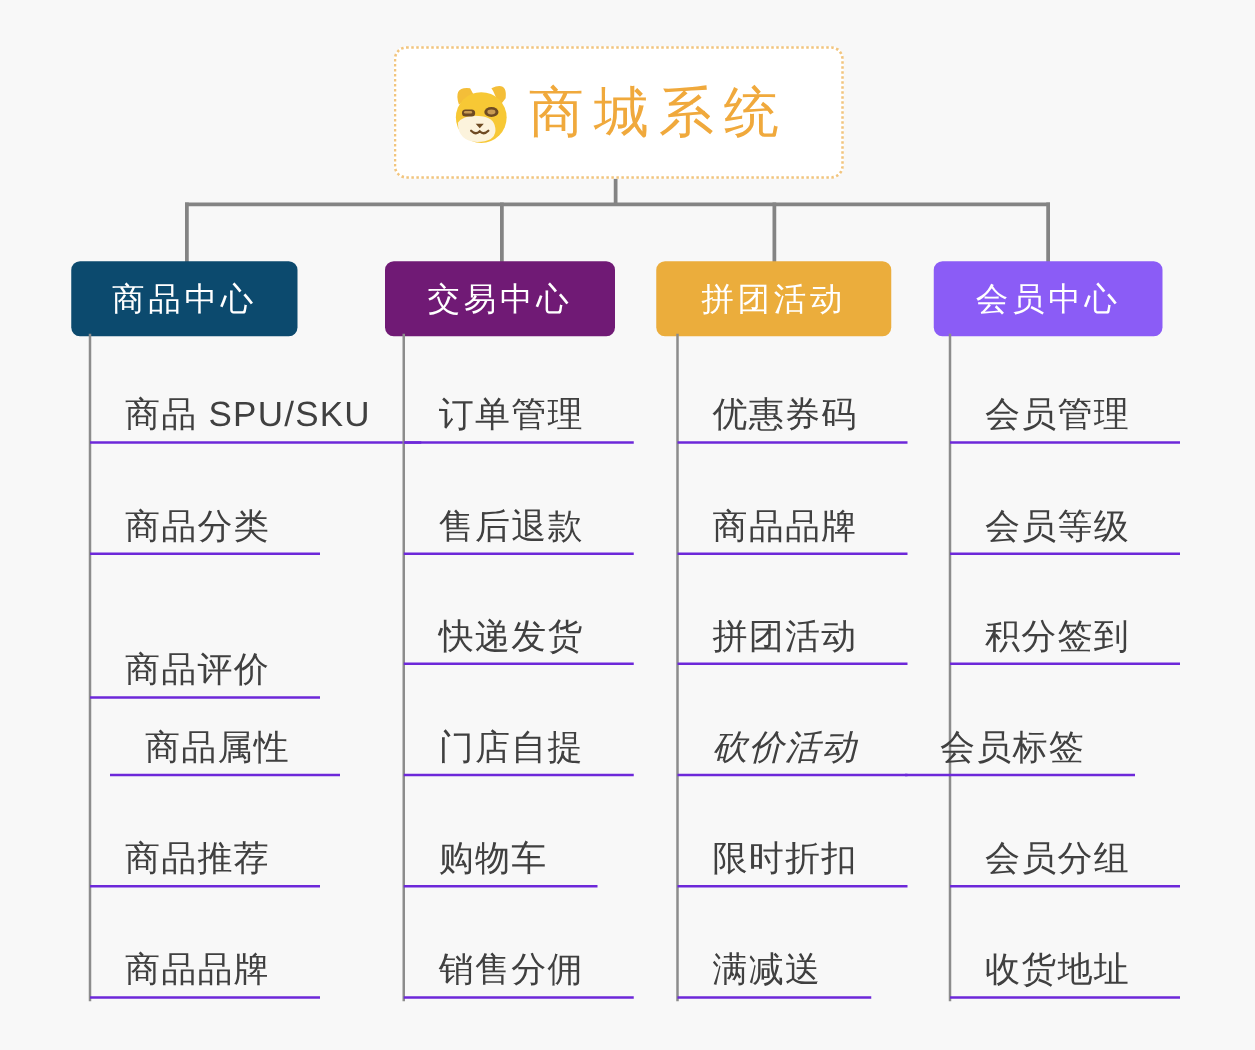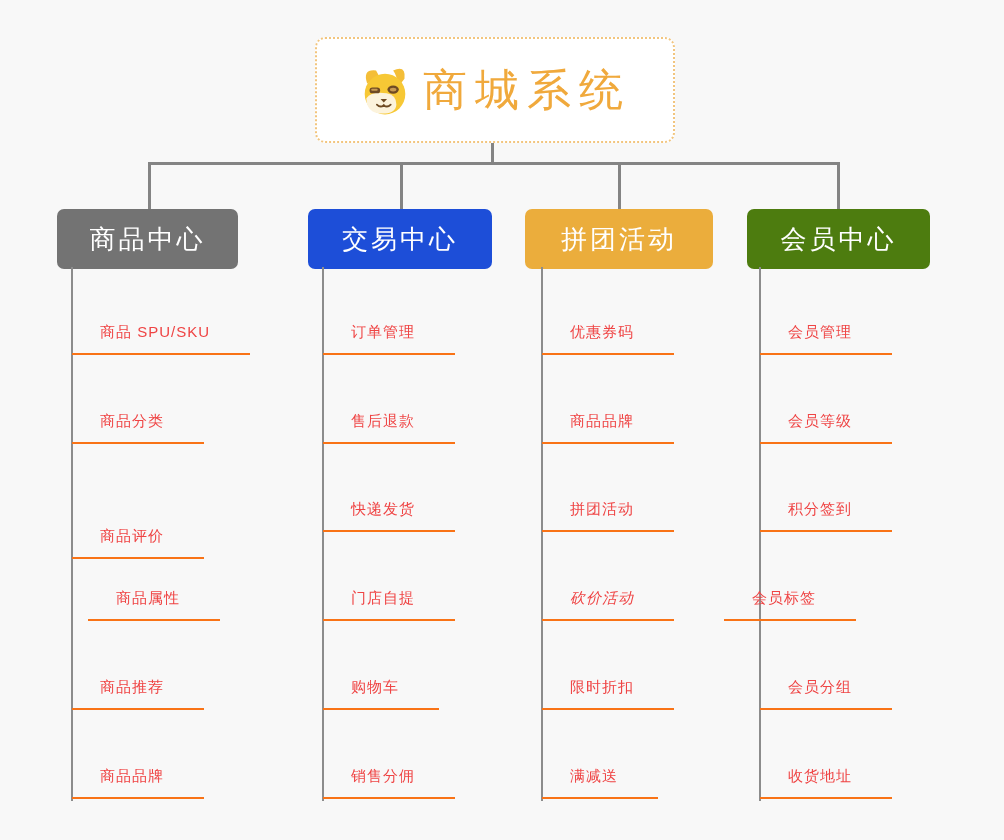--- a/index.html
+++ b/index.html
@@ -65,25 +65,25 @@
   }
   .trunk{
     position:absolute;
     width:2px;
     background:#8C8C8C;
   }
   
   .leaf{
     position:absolute;
     padding:0 40px 8px 28px;
-    font-size:15px;
+    font-size:28px;
     line-height:26px;
     letter-spacing:1px;
-    color:#ef4444;
-    border-bottom:2px solid #f97316;
+    color:#404040;
+    border-bottom:2px solid #6d28d9;
     white-space:nowrap;
     cursor:default;
   }
 </style>
 </head>
 <body>
 
 <div id="canvas">
 
   <div class="conn" style="left:491px;top:143px;width:3px;height:21px;"></div>
@@ -100,48 +100,48 @@
       <ellipse cx="42" cy="31.5" rx="7" ry="5" fill="#6E4A23"></ellipse>
       <ellipse cx="42" cy="31.5" rx="4" ry="2.4" fill="#C89A52"></ellipse>
       <path d="M26.5 43 h8 l-4 4.5 z" fill="#6E4A23"></path>
       <path d="M22 50 q4.5 4.5 8.5 0.5 q4 4 8.5 -0.5" stroke="#6E4A23" stroke-width="2.2" fill="none" stroke-linecap="round"></path>
     </svg>
     <span class="root-title">商城系统</span>
   </div>
 
   <div id="branches">
       <div class="drop" style="left: 148px;"></div>
-      <div class="branch-node" style="left: 57px; width: 181px; background: #737373;">商品中心</div>
+      <div class="branch-node" style="left: 57px; width: 181px; background: #0c4a6e;">商品中心</div>
       <div class="trunk" style="left: 71px; top: 267px; height: 534px;"></div>
       <div class="leaf" style="left: 72px; top: 319px;">商品 SPU/SKU</div>
       <div class="leaf" style="left: 72px; top: 408px;">商品分类</div>
       <div class="leaf" style="left: 72px; top: 496px; margin-top: 27px;">商品评价</div>
       <div class="leaf" style="left: 88px; top: 585px;">商品属性</div>
       <div class="leaf" style="left: 72px; top: 674px;">商品推荐</div>
       <div class="leaf" style="left: 72px; top: 763px;">商品品牌</div>
       <div class="drop" style="left: 400px;"></div>
-      <div class="branch-node" style="left: 308px; width: 184px; background: #1d4ed8;">交易中心</div>
+      <div class="branch-node" style="left: 308px; width: 184px; background: #701a75;">交易中心</div>
       <div class="trunk" style="left: 322px; top: 267px; height: 534px;"></div>
       <div class="leaf" style="left: 323px; top: 319px;">订单管理</div>
       <div class="leaf" style="left: 323px; top: 408px;">售后退款</div>
       <div class="leaf" style="left: 323px; top: 496px;">快递发货</div>
       <div class="leaf" style="left: 323px; top: 585px;">门店自提</div>
       <div class="leaf" style="left: 323px; top: 674px;">购物车</div>
       <div class="leaf" style="left: 323px; top: 763px;">销售分佣</div>
       <div class="drop" style="left: 618px;"></div>
       <div class="branch-node" style="left: 525px; width: 188px; background: rgb(235, 173, 60);">拼团活动</div>
       <div class="trunk" style="left: 541px; top: 267px; height: 534px;"></div>
       <div class="leaf" style="left: 542px; top: 319px;">优惠券码</div>
       <div class="leaf" style="left: 542px; top: 408px;">商品品牌</div>
       <div class="leaf" style="left: 542px; top: 496px;">拼团活动</div>
       <div class="leaf" style="left: 542px; top: 585px; font-style: italic;">砍价活动</div>
       <div class="leaf" style="left: 542px; top: 674px;">限时折扣</div>
       <div class="leaf" style="left: 542px; top: 763px;">满减送</div>
       <div class="drop" style="left: 837px;"></div>
-      <div class="branch-node" style="left: 747px; width: 183px; background: #4d7c0f;">会员中心</div>
+      <div class="branch-node" style="left: 747px; width: 183px; background: #8b5cf6;">会员中心</div>
       <div class="trunk" style="left: 759px; top: 267px; height: 534px;"></div>
       <div class="leaf" style="left: 760px; top: 319px;">会员管理</div>
       <div class="leaf" style="left: 760px; top: 408px;">会员等级</div>
       <div class="leaf" style="left: 760px; top: 496px;">积分签到</div>
       <div class="leaf" style="left: 724px; top: 585px;">会员标签</div>
       <div class="leaf" style="left: 760px; top: 674px;">会员分组</div>
       <div class="leaf" style="left: 760px; top: 763px;">收货地址</div>
     </div>
 </div>
 

